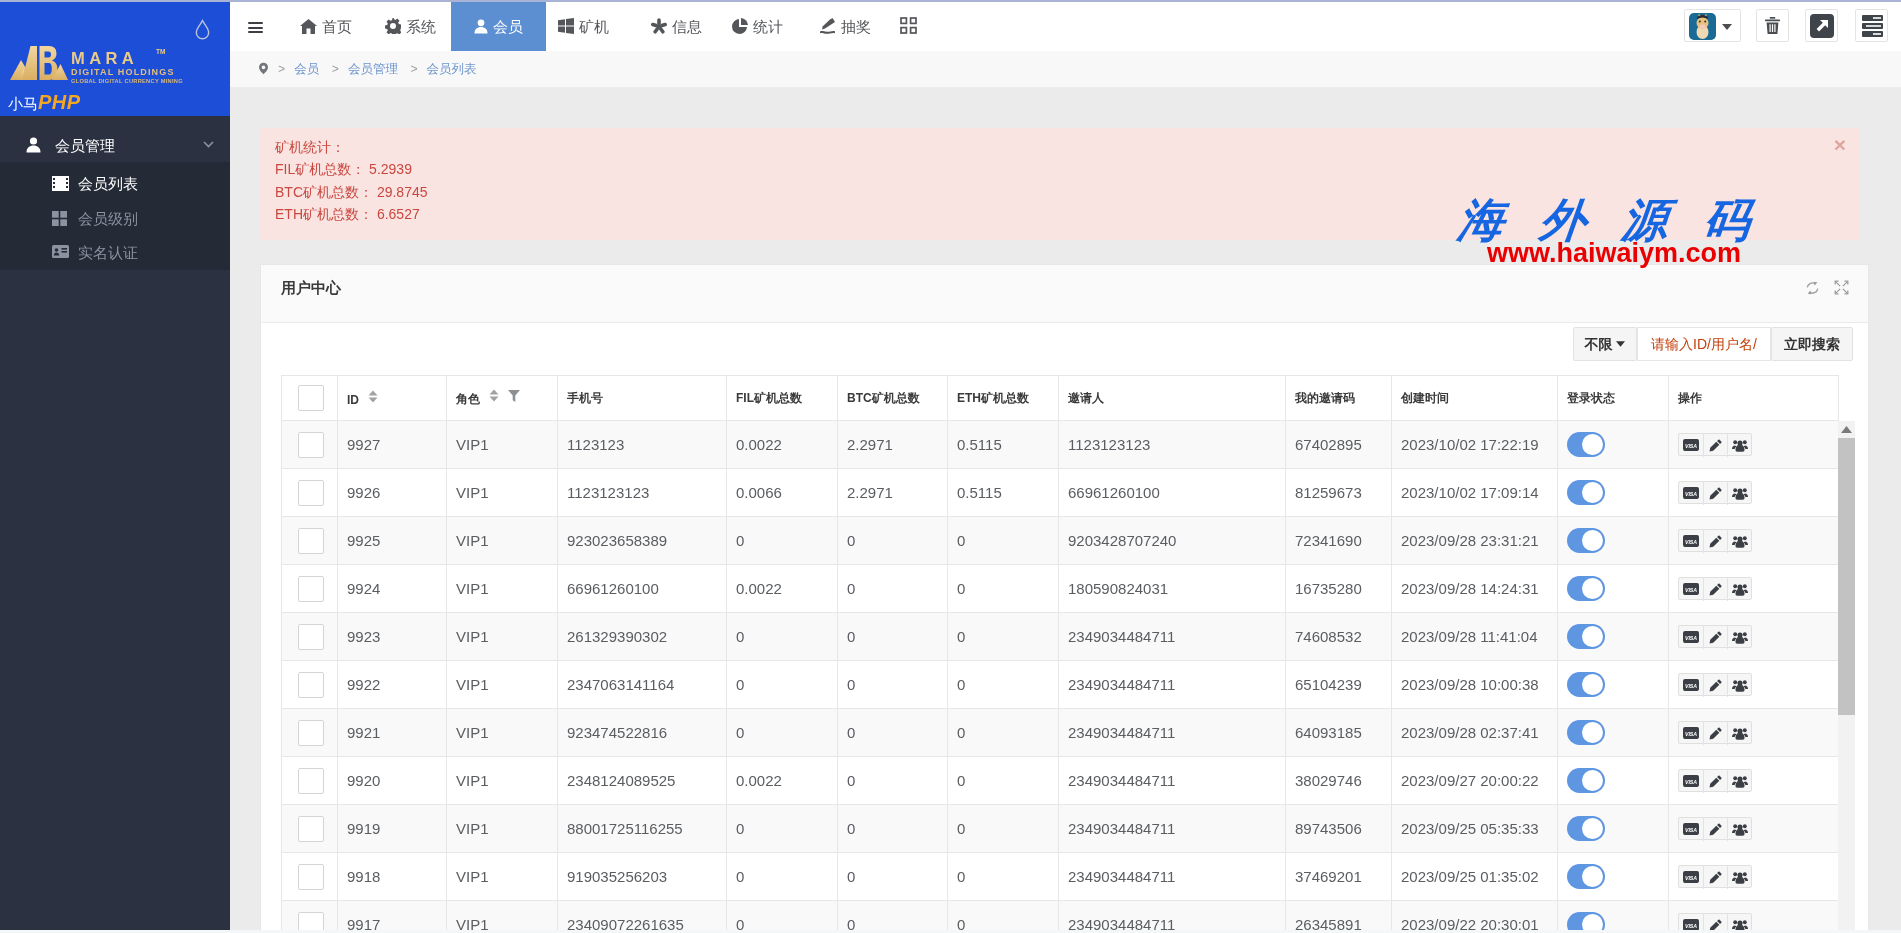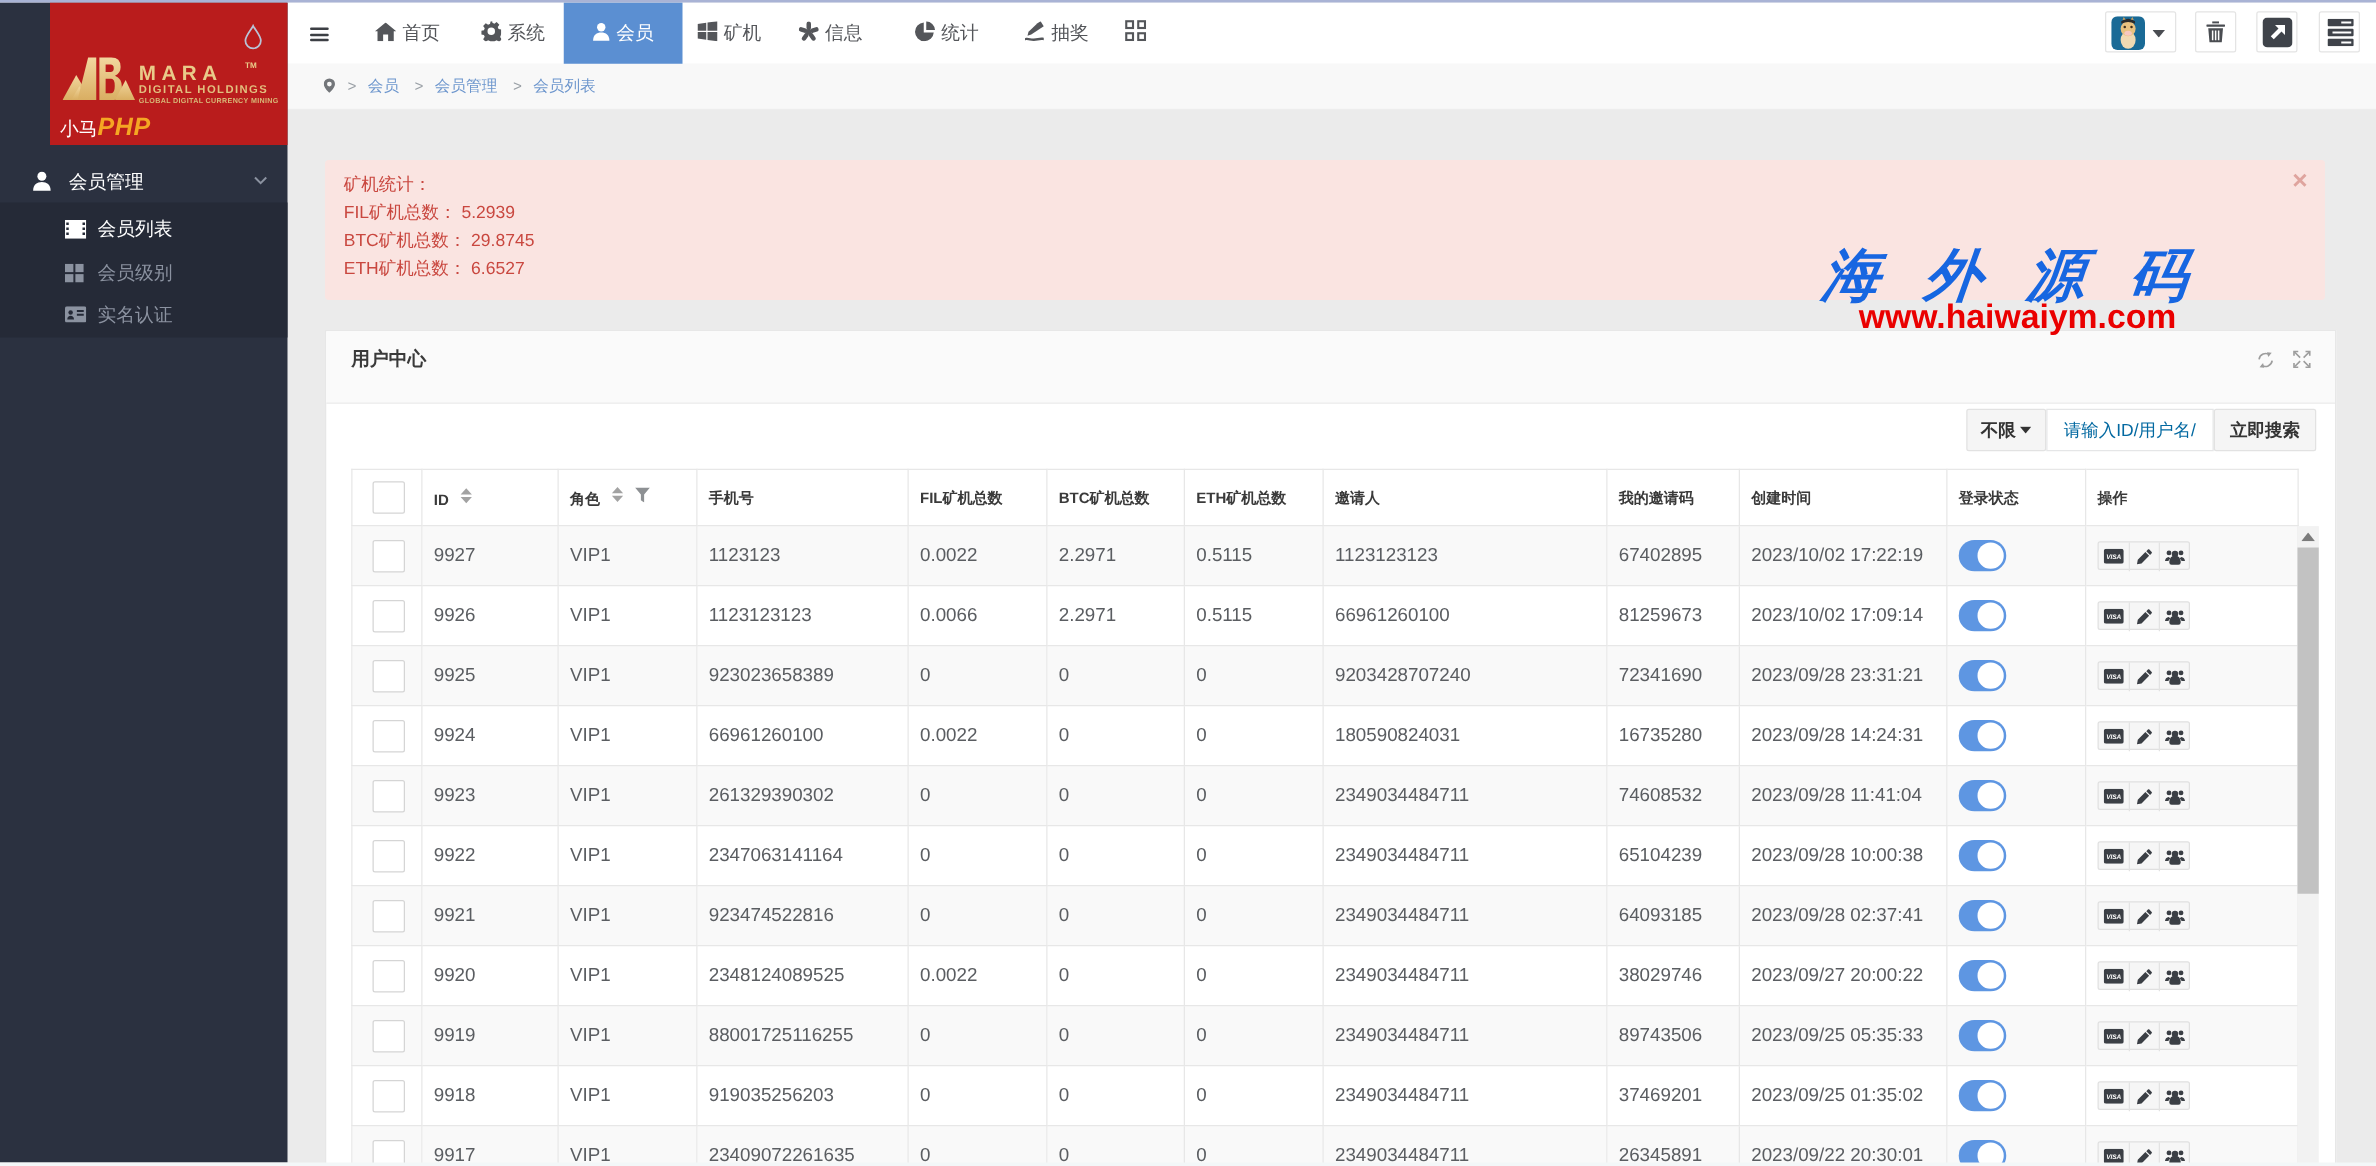--- a/index.html
+++ b/index.html
@@ -1,21 +1,21 @@
 <!DOCTYPE html>
 <html lang="zh"><head>
 <meta charset="utf-8">
 <title>会员列表</title>
 <style>
 * { margin:0; padding:0; box-sizing:border-box; }
 html,body { width:1901px; height:933px; overflow:hidden; font-family:"Liberation Sans", sans-serif; background:#ebebeb; }
 .topline { position:absolute; left:0; top:0; width:1901px; height:2px; background:#a9b3d5; z-index:50; }
 
 .sidebar { position:absolute; left:0; top:2px; width:230px; height:928px; background:#2b3140; z-index:5; }
-.brand { position:relative; height:114px; background:#b91c1c;margin-left:40px; }
+.brand { position:relative; height:114px; background:#1d4ed8; }
 .drop { position:absolute; right:22px; top:16px; }
 .logo { position:absolute; left:10px; top:42px; }
 .xm { position:absolute; left:8px; top:89px; font-size:15px; font-weight:normal; color:#fff; }
 .xm i { font-style:normal; font-family:"Liberation Serif",serif; }
 .xm b { color:#f5a623; font-style:italic; letter-spacing:0.5px; font-size:20px; }
 .m-item { position:absolute; left:0; width:230px; height:36px; line-height:36px; color:#fff; font-size:15px; }
 .m-item .txt { position:absolute; left:55px; }
 .m-item svg.mi { position:absolute; left:26px; top:9px; }
 .chev { position:absolute; right:16px; top:13px; }
 .submenu { position:absolute; left:0; top:160px; width:230px; height:108px; background:#252a37; }
@@ -43,21 +43,21 @@
 .alert .x { position:absolute; right:14px; top:6px; font-size:21px; color:#dfa49e; font-weight:bold; }
 .wm { position:absolute; z-index:40; }
 #wm1 { left:1458px; top:190px; width:320px; font-size:46px; font-weight:bold; color:#1766e1; letter-spacing:36px; font-style:italic; white-space:nowrap; transform:skewX(-6deg); }
 #wm2 { left:1487px; top:238px; font-size:27px; font-weight:bold; color:#ea0000; }
 .card { position:absolute; left:260px; top:264px; width:1609px; height:669px; background:#fff; border:1px solid #e7e7e7; z-index:2; }
 .card-h { position:relative; height:58px; background:#fafafa; border-bottom:1px solid #ebebeb; line-height:46px; }
 .card-h .t { margin-left:20px; font-size:15px; font-weight:bold; color:#3a3a3a; }
 .card-h .hic { position:absolute; top:15px; color:#9d9d9d; }
 
 .fbtn { position:absolute; height:34px; background:#f5f5f5; border:1px solid #e2e2e2; border-radius:2px; font-size:14px; color:#333; text-align:center; line-height:32px; z-index:3; }
-.finput { position:absolute; left:1637px; top:327px; width:134px; height:34px; background:#fff; border:1px solid #e5e6e7; font-size:14px; color:#0369a1; line-height:32px; padding-left:13px; z-index:3; white-space:nowrap; overflow:hidden; }
+.finput { position:absolute; left:1637px; top:327px; width:134px; height:34px; background:#fff; border:1px solid #e5e6e7; font-size:14px; color:#c2410c; line-height:32px; padding-left:13px; z-index:3; white-space:nowrap; overflow:hidden; }
 
 table.grid { position:absolute; left:281px; top:375px; width:1557px; border-collapse:collapse; table-layout:fixed; font-size:15px; color:#5a5d61; z-index:3; background:#fff; }
 table.grid th, table.grid td { border:1px solid #e7e7e7; padding:0 0 0 9px; text-align:left; overflow:hidden; white-space:nowrap; }
 table.grid th { height:45px; font-size:12px; color:#3a3a3a; font-weight:bold; background:#fff; }
 table.grid td { height:48px; }
 tr.odd td { background:#f9f9f9; }
 .cb { display:inline-block; width:26px; height:26px; background:#fff; border:1px solid #d5d5d5; border-radius:2px; vertical-align:middle; margin-left:7px; }
 th .cb { margin-left:7px; }
 .sort { display:inline-block; vertical-align:1px; margin-left:9px; }
 .tog { position:relative; display:inline-block; width:38px; height:25px; border-radius:13px; background:#5e96e2; vertical-align:middle; }
@@ -163,21 +163,21 @@
       </svg>会员</div>
   <div class="nv" style="left:328px;">
     <svg width="16" height="16" viewBox="0 0 16 16">
         <g fill="#54565a">
           <path d="M0 2.2 L7 1.2 L7 7.5 L0 7.5 Z"></path>
           <path d="M8 1 L16 0 L16 7.5 L8 7.5 Z"></path>
           <path d="M0 8.5 L7 8.5 L7 14.8 L0 13.8 Z"></path>
           <path d="M8 8.5 L16 8.5 L16 16 L8 15 Z"></path>
         </g>
       </svg>矿机</div>
-  <div class="nv" style="left:409px;">
+  <div class="nv" style="left:421px;">
     <svg width="16" height="16" viewBox="0 0 16 16">
         <g fill="#54565a">
           <g transform="translate(8,8.5)">
             <rect x="-1.8" y="-8.3" width="3.6" height="7" rx="1.8"></rect>
             <rect x="-1.8" y="-8.3" width="3.6" height="7" rx="1.8" transform="rotate(72)"></rect>
             <rect x="-1.8" y="-8.3" width="3.6" height="7" rx="1.8" transform="rotate(144)"></rect>
             <rect x="-1.8" y="-8.3" width="3.6" height="7" rx="1.8" transform="rotate(216)"></rect>
             <rect x="-1.8" y="-8.3" width="3.6" height="7" rx="1.8" transform="rotate(288)"></rect>
             <circle r="2.2"></circle>
           </g>

